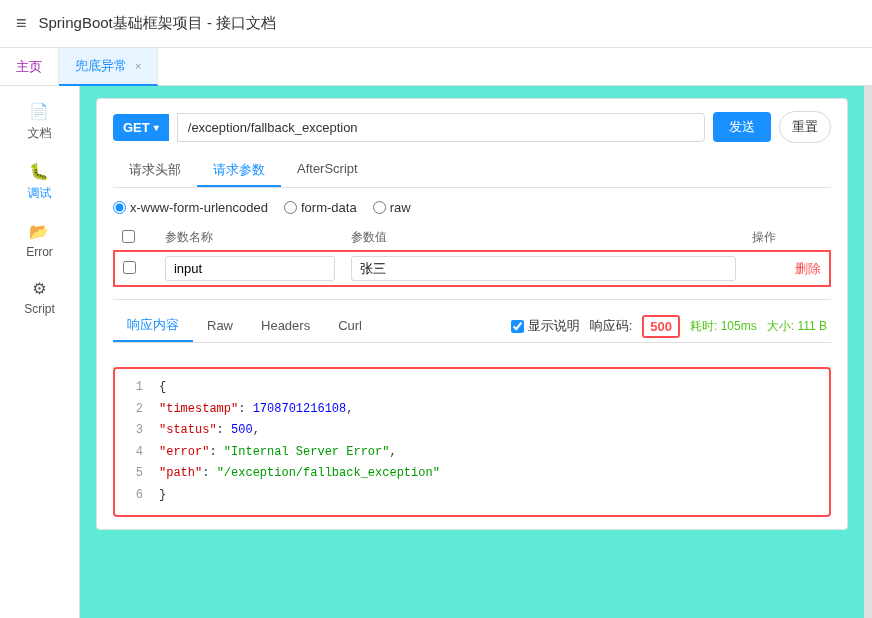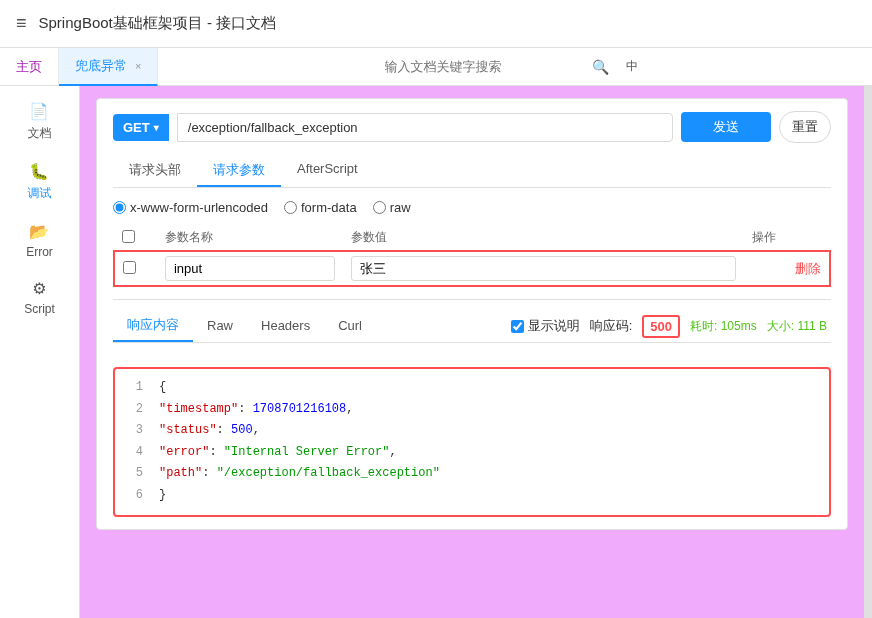--- a/index.html
+++ b/index.html
@@ -101,21 +101,21 @@
       color: #555;
     }
     .sidebar-item.active {
       color: #1890ff;
     }
     .sidebar-item .icon { font-size: 16px; }
 
     
     .content {
       flex: 1;
-      background: #f0abfc;
+      background: #5eead4;
       overflow-y: auto;
       padding: 12px 16px;
       position: relative;
     }
 
     
     .scrollbar {
       width: 8px;
       background: #e0e0e0;
     }
@@ -156,21 +156,21 @@
       padding: 6px 10px;
       font-size: 13px;
       outline: none;
       color: #333;
     }
     .send-btn {
       background: #1890ff;
       color: #fff;
       border: none;
       border-radius: 4px;
-      padding: 6px 32px;
+      padding: 6px 16px;
       font-size: 13px;
       cursor: pointer;
     }
     .reset-btn {
       background: #fff;
       color: #333;
       border: 1px solid #d9d9d9;
       border-radius: 16px;
       padding: 6px 12px;
       font-size: 13px;
@@ -337,25 +337,20 @@
   <span class="title">SpringBoot基础框架项目 - 接口文档</span>
 </div>
 
 <div class="tab-bar">
   <div class="tab-item">
     <span>主页</span>
   </div>
   <div class="tab-item active">
     <span>兜底异常</span>
     <span class="tab-close">×</span>
-  </div>
-  <div class="tab-search">
-    <input type="text" placeholder="输入文档关键字搜索" style="">
-    <span class="search-icon">🔍</span>
-    <span class="lang-badge">中</span>
   </div>
 </div>
 
 <div class="main-layout">
 
   <div class="sidebar">
     <div class="sidebar-item">
       <span class="icon">📄</span>
       <span>文档</span>
     </div>

